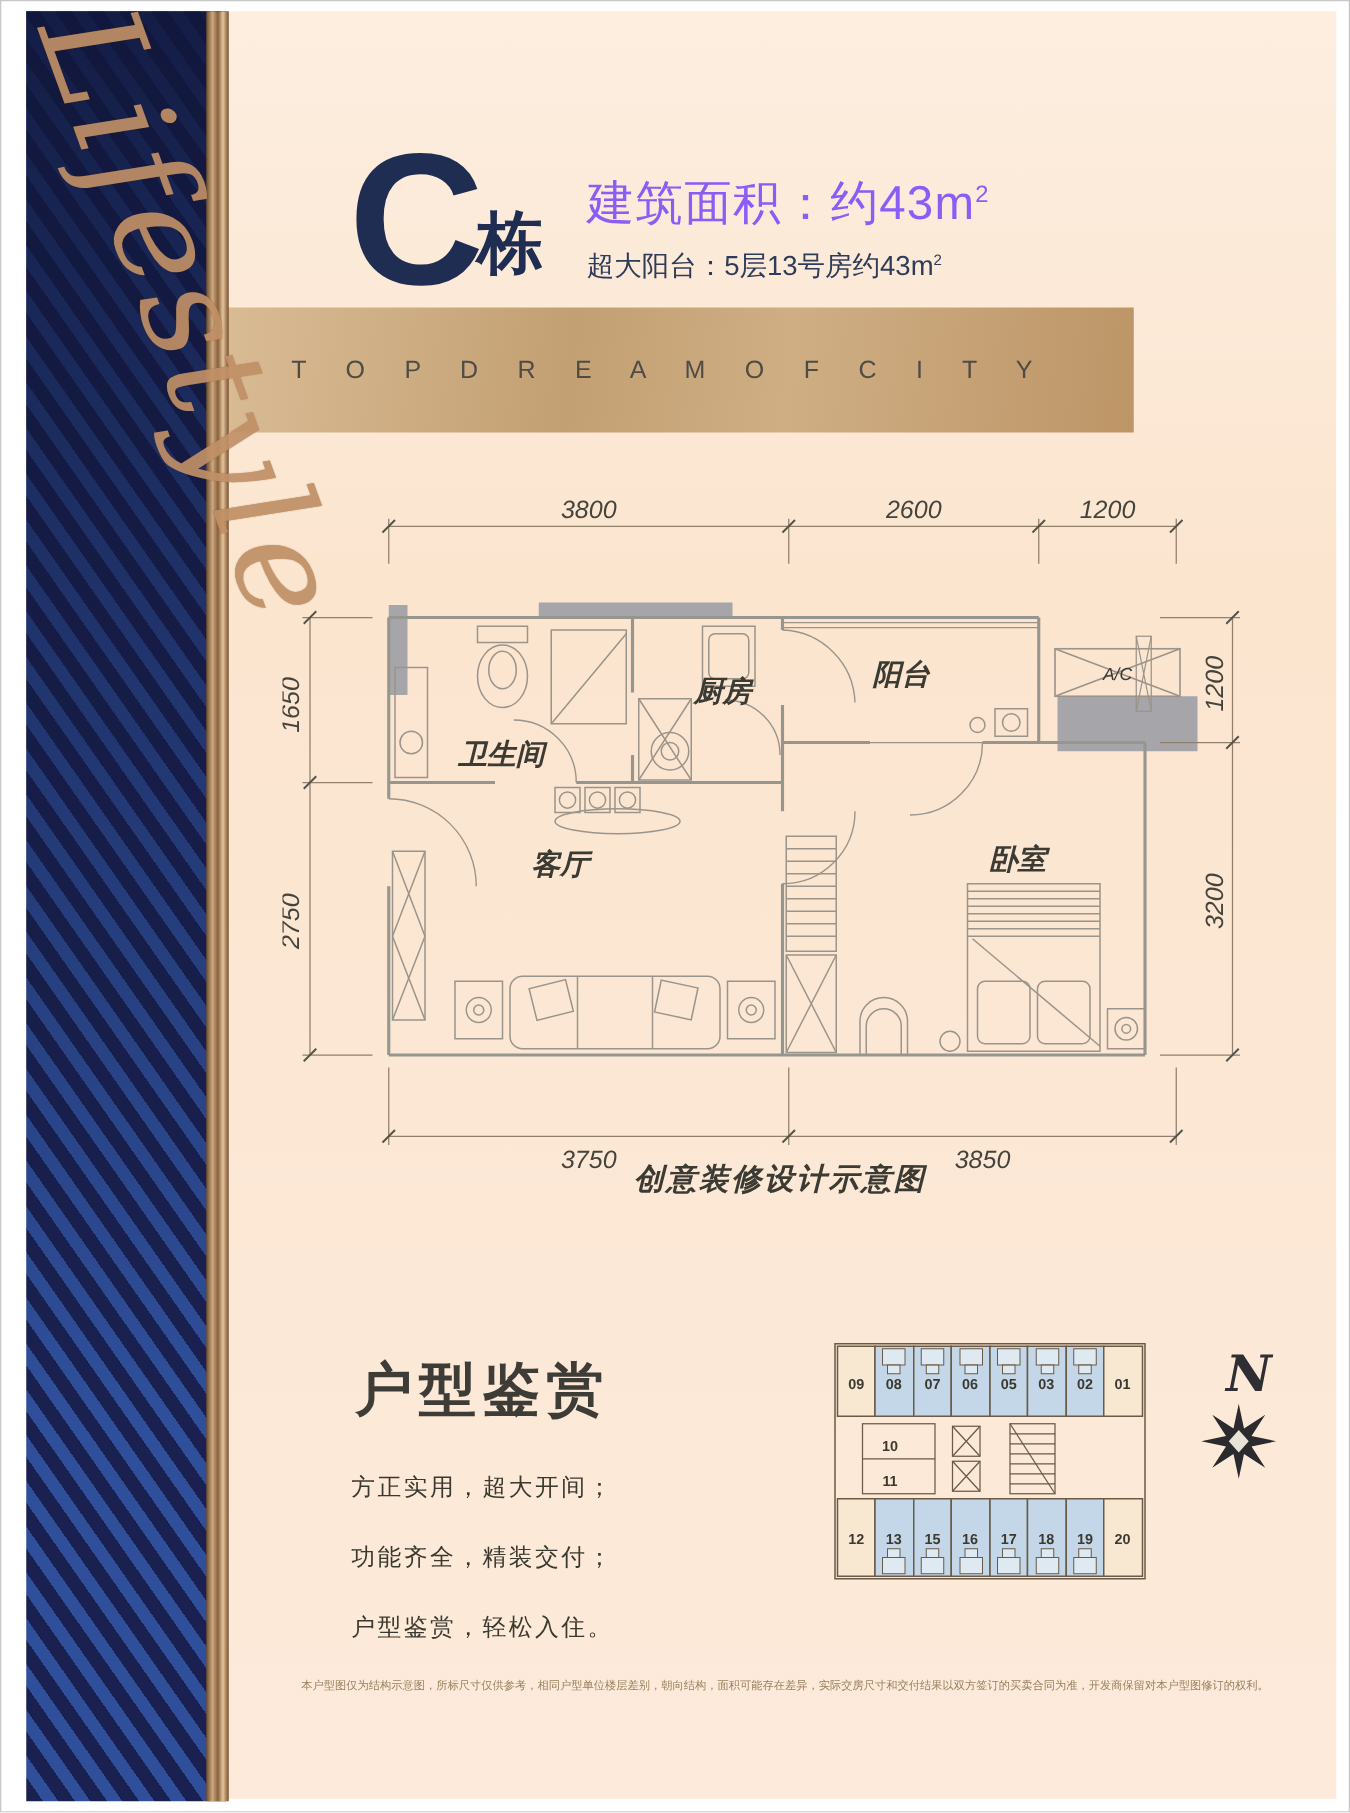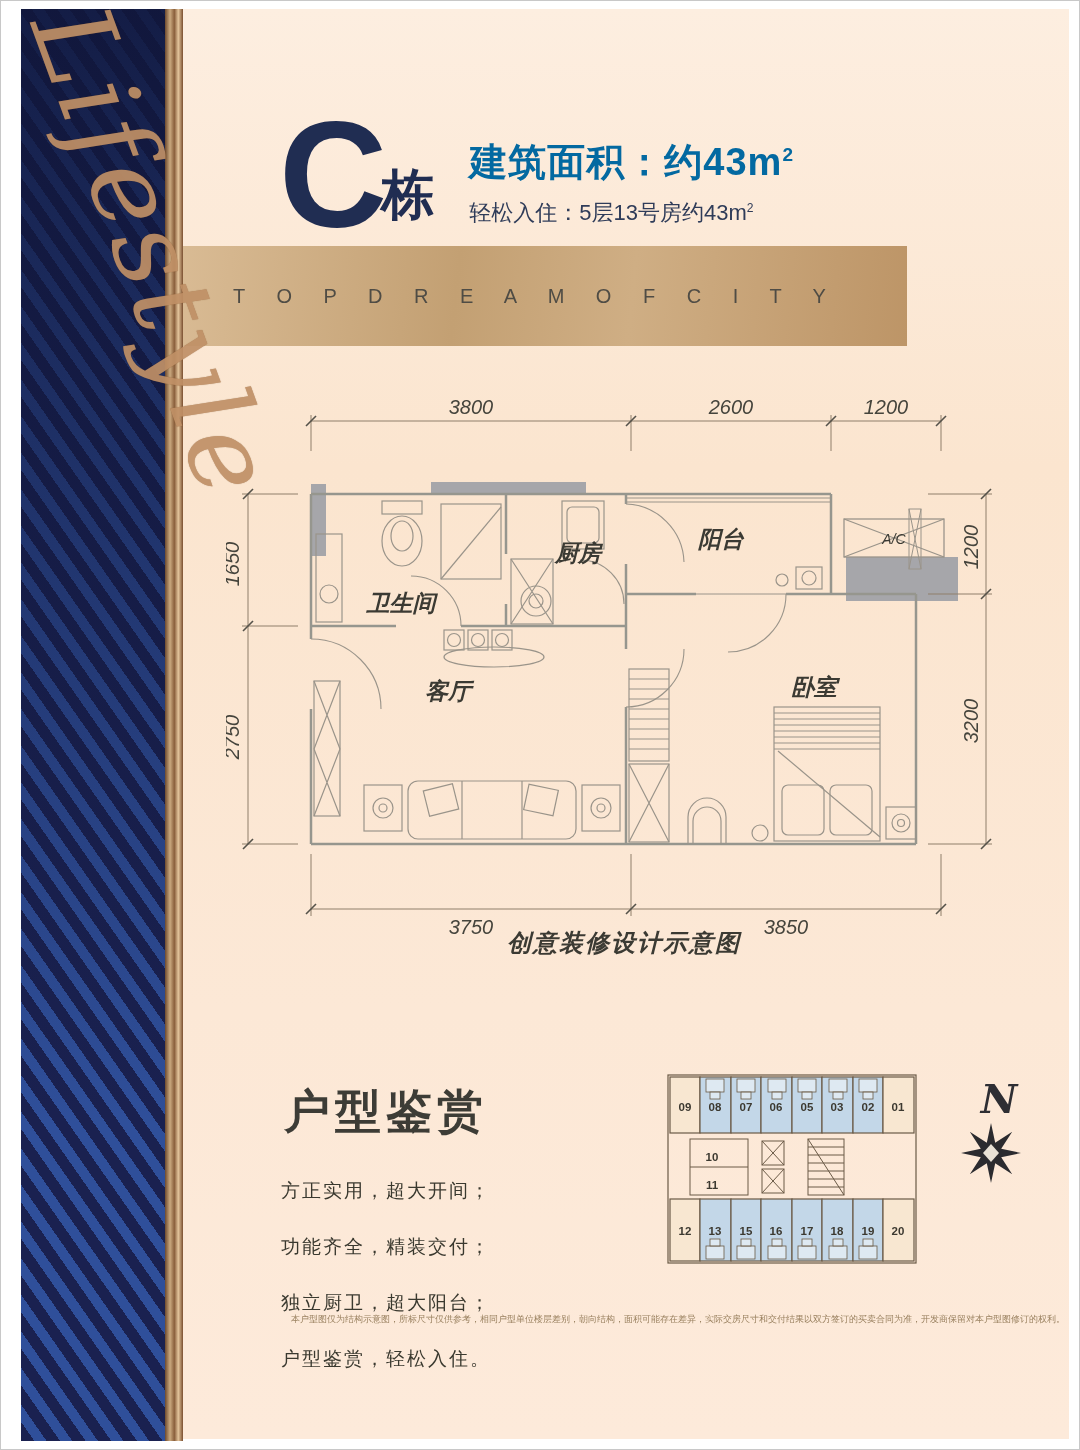--- a/index.html
+++ b/index.html
@@ -29,21 +29,21 @@
     position:absolute;left:105px;top:-20px;transform:rotate(70deg);transform-origin:0 0;
     font-family:"DejaVu Serif","Liberation Serif",serif;font-style:italic;font-weight:400;
     font-size:110px;color:#c09066;opacity:.92;white-space:nowrap;letter-spacing:4px;
     text-shadow:0 0 1px rgba(110,66,28,.55);
   }
   
   .title-block{position:absolute;left:278px;top:116px;display:flex;align-items:flex-start;z-index:2;}
   .c-big{font-size:150px;font-weight:bold;color:#202d52;line-height:.78;letter-spacing:-2px;}
   .c-dong{font-size:54px;font-weight:bold;color:#202d52;align-self:flex-end;margin:0 0 2px -4px;}
   .title-right{margin-left:34px;padding-top:20px;}
-  .area-title{font-size:38px;font-weight:bold;color:#0369a1;letter-spacing:1px;}
+  .area-title{font-size:38px;font-weight:normal;color:#8b5cf6;letter-spacing:1px;}
   .area-title sup{font-size:.5em;}
   .subtitle{margin-top:10px;font-size:22px;color:#2f3c59;}
   .subtitle sup{font-size:.55em;}
   
   .banner{
     position:absolute;left:180px;top:245px;width:726px;height:100px;z-index:1;
     background:linear-gradient(96deg,#d9bb94 0%,#c3a073 38%,#cfae84 62%,#bd9567 100%);
     display:flex;align-items:center;
   }
   .banner-text{
@@ -54,41 +54,41 @@
   svg{font-family:"Liberation Sans","DejaVu Sans",sans-serif;}
   
   .appreciation{position:absolute;left:280px;top:1080px;z-index:2;}
   .app-heading{font-size:46px;font-weight:bold;color:#3d3c36;letter-spacing:5px;text-align:center;}
   .app-lines{margin-top:20px;font-size:19px;color:#3a392f;line-height:56px;letter-spacing:2px;}
   
   .keyplan{position:absolute;left:661px;top:1068px;z-index:2;}
   .compass{position:absolute;left:950px;top:1072px;z-index:2;}
   
   .disclaimer{
-    position:absolute;left:190px;right:14px;top:1312px;display:flex;justify-content:flex-end;z-index:2;
+    position:absolute;left:190px;right:14px;top:1341px;display:flex;justify-content:center;z-index:2;
   }
   .disclaimer span{font-size:9px;color:#99805f;white-space:nowrap;letter-spacing:0;}
 </style>
 </head>
 <body>
 
 <div class="page">
   <div class="canvas"></div>
 
   <div class="side-band">
     <div class="gold-bar"></div>
     <div class="script">Lifestyle</div>
   </div>
 
   <div class="title-block">
     <div class="c-big">C</div>
     <div class="c-dong">栋</div>
     <div class="title-right">
       <div class="area-title"><span>建筑面积：约43m</span><sup>2</sup></div>
-      <div class="subtitle"><span>轻松入住：5层13号房约43m</span><sup>2</sup></div>
+      <div class="subtitle"><span>超大阳台：5层13号房约43m</span><sup>2</sup></div>
     </div>
   </div>
 
   <div class="banner">
     <div class="banner-text">T O P D R E A M O F C I T Y</div>
   </div>
 
   <div class="floorplan">
     <svg width="790" height="575" viewBox="0 0 790 575">
 
@@ -249,21 +249,20 @@
 
       <text x="398" y="562" fill="#3b3a33" font-size="24" font-weight="600" letter-spacing="2" text-anchor="middle">创意装修设计示意图</text>
     </svg>
   </div>
 
   <div class="appreciation">
     <div class="app-heading">户型鉴赏</div>
     <div class="app-lines">
       <div>方正实用，超大开间；</div>
       <div>功能齐全，精装交付；</div>
-      <div>独立厨卫，超大阳台；</div>
       <div>户型鉴赏，轻松入住。</div>
     </div>
   </div>
 
   <div class="keyplan">
     <svg width="260" height="200" viewBox="0 0 260 200">
       <g stroke="#6a5a46" stroke-width="1.2">
         <rect x="6" y="6" width="248" height="188" fill="none"></rect>
 
         <rect x="8" y="8" width="30" height="56" fill="#f8e7d1"></rect>

